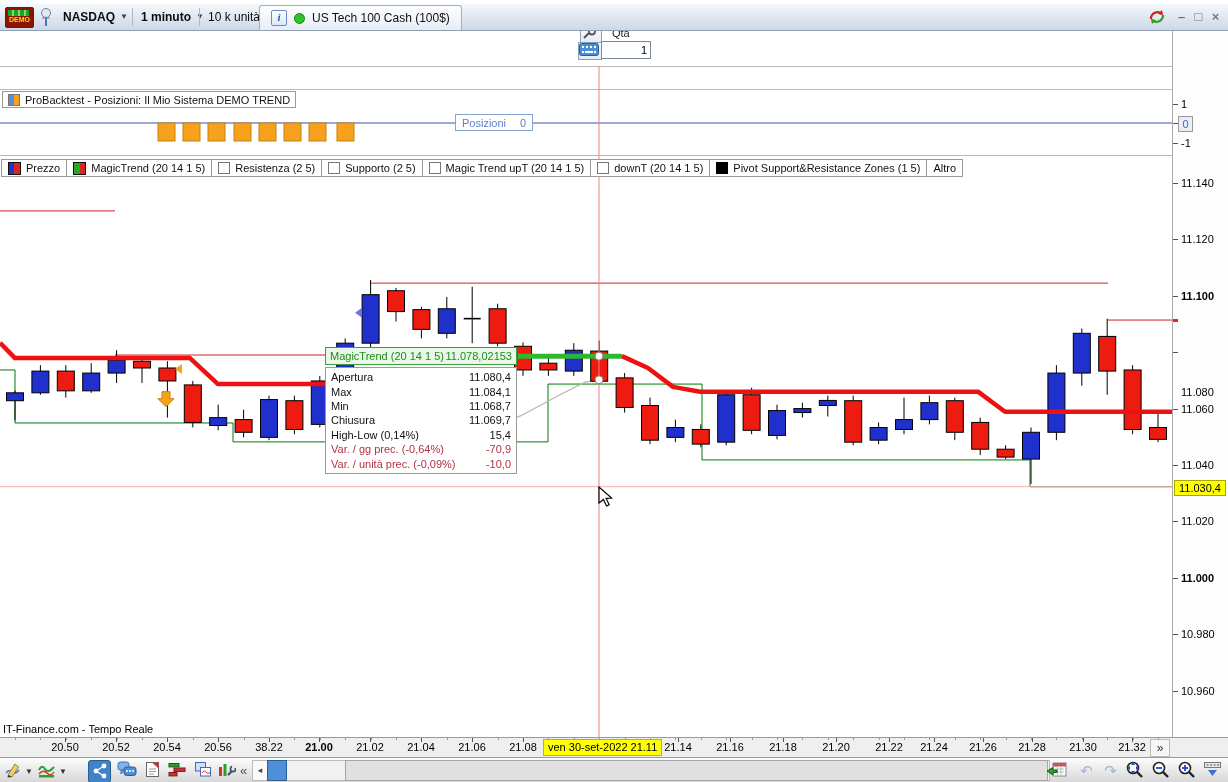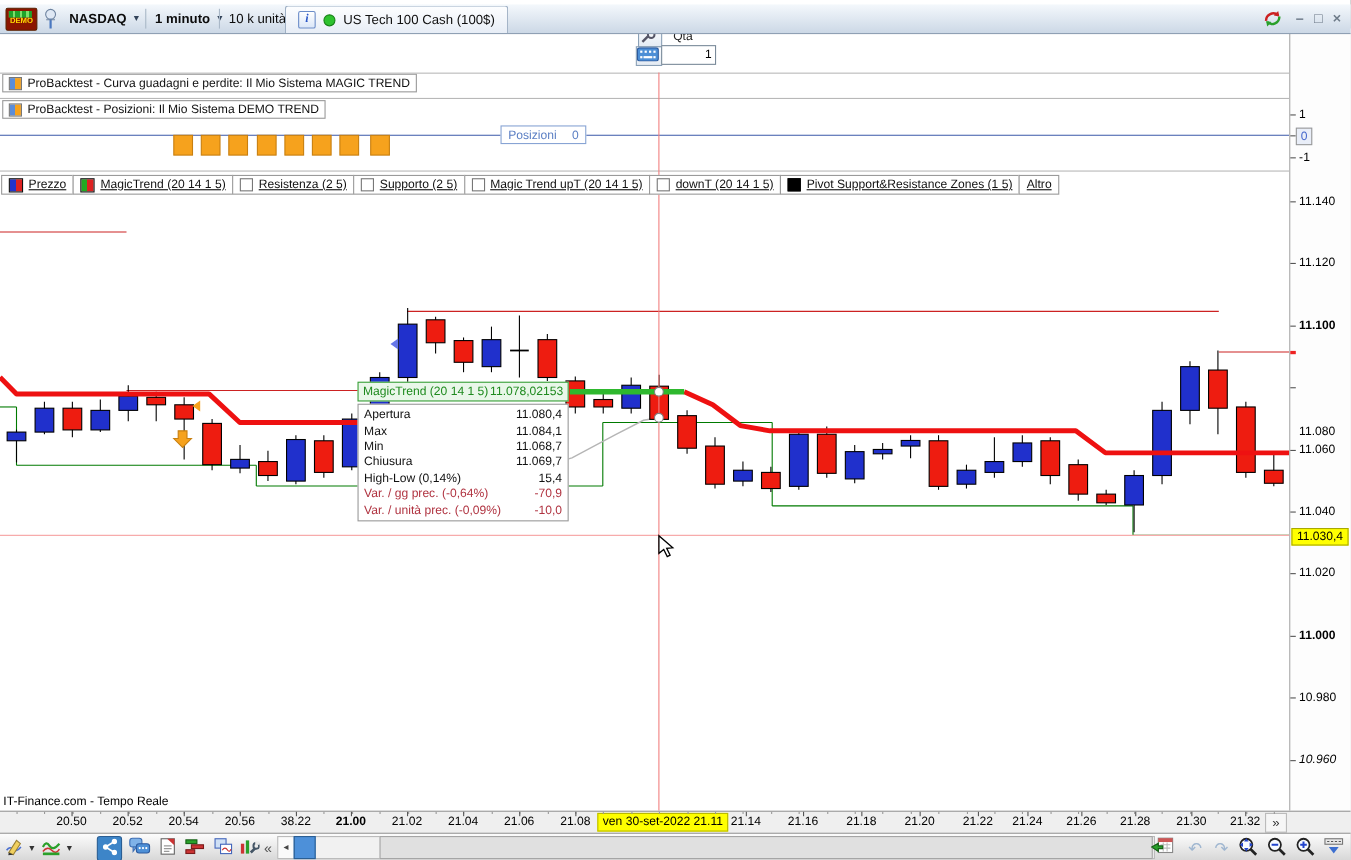--- a/index.html
+++ b/index.html
@@ -39,21 +39,21 @@
   .qty-input{left:601px;top:41px;width:42px;height:14px;border:1px solid #7a8a9a;z-index:3;
     font-family:"Liberation Sans",sans-serif;font-size:11px;text-align:right;padding:1px 3px;}
   
   .bt-label{left:2px;height:15px;background:#fff;border:1px solid #999;z-index:3;
     display:inline-flex;align-items:center;gap:5px;padding:0 5px;white-space:nowrap;}
   .split-ico{width:10px;height:10px;border:1px solid #777;
     background:linear-gradient(90deg,#5b8dd9 50%,#f6a21d 50%);}
   .pos-tag{left:455px;top:114px;height:15px;border:1px solid #88a4d4;background:#fff;z-index:3;
     display:inline-flex;align-items:center;gap:14px;padding:0 6px;color:#5b7fc4;}
   
-  .legend-row{left:2px;top:159px;height:14px;display:flex;z-index:3;text-decoration:underline;}
+  .legend-row{left:2px;top:159px;height:14px;display:flex;z-index:3;}
   .lg-item{display:inline-flex;align-items:center;gap:5px;padding:0 6px;background:#fff;
     border:1px solid #9a9a9a;margin-left:-1px;white-space:nowrap;height:16px;}
   .lg-ico{width:11px;height:11px;border:1px solid #111;}
   .lg-chk{width:10px;height:10px;border:1px solid #777;background:#fff;}
   .lg-blk{width:10px;height:10px;background:#000;border:1px solid #000;}
   
   .tooltip{left:325px;top:347px;width:192px;z-index:5;}
   .tt-head{height:16px;background:#e9f7e9;border:1px solid #3aa03a;color:#1e8a1e;
     display:flex;justify-content:space-between;align-items:center;padding:0 4px;margin-bottom:2px;}
   .tt-body{background:#fff;border:1px solid #999;padding:2px 0;}
@@ -309,24 +309,20 @@
           <rect x="11" y="3" width="2" height="2"></rect>
           <rect x="15" y="3" width="2" height="2"></rect>
           <rect x="3" y="8" width="2" height="2"></rect>
           <rect x="6" y="8" width="8" height="2"></rect>
           <rect x="15" y="8" width="2" height="2"></rect>
         </g>
       </svg>
   </div>
   <input class="abs qty-input" value="1" style="">
 
-  <div class="abs bt-label" style="top:67px;">
-    <div class="split-ico"></div>
-    <span>ProBacktest - Curva guadagni e perdite: Il Mio Sistema MAGIC TREND</span>
-  </div>
   <div class="abs bt-label" style="top:91px;">
     <div class="split-ico"></div>
     <span>ProBacktest - Posizioni: Il Mio Sistema DEMO TREND</span>
   </div>
   <div class="abs pos-tag">
     <span>Posizioni</span>
     <span>0</span>
   </div>
 
   <div class="abs legend-row" id="legend-row">
@@ -419,21 +415,21 @@
       <div class="plabel" style="top: 376.6px;">11.060</div>
       <div class="ptick" style="top: 439px;"></div>
       <div class="plabel" style="top: 433px;">11.040</div>
       <div class="ptick" style="top: 495.4px;"></div>
       <div class="plabel" style="top: 489.4px;">11.020</div>
       <div class="ptick" style="top: 551.8px;"></div>
       <div class="plabel bold" style="top: 545.8px;">11.000</div>
       <div class="ptick" style="top: 608.2px;"></div>
       <div class="plabel" style="top: 602.2px;">10.980</div>
       <div class="ptick" style="top: 664.6px;"></div>
-      <div class="plabel" style="top: 658.6px; font-style: italic;">10.960</div>
+      <div class="plabel" style="top: 658.6px;">10.960</div>
       <div class="yellow-price" style="top: 453.714px;">11.030,4</div>
       <div style="position: absolute; left: 0px; top: 293.052px; width: 5px; height: 3px; background: rgb(238, 34, 34);"></div>
     </div>
 
   <div class="abs time-axis" id="time-axis">
     <div class="date-box">ven 30-set-2022 21.11</div>
     <div class="more-btn">»</div>
   <div class="ttick" style="left: 15px; height: 2px; background: rgb(153, 153, 153);"></div>
       <div class="ttick" style="left: 40.4px; height: 2px; background: rgb(153, 153, 153);"></div>
       <div class="ttick" style="left: 65.8px; height: 2px; background: rgb(153, 153, 153);"></div>

